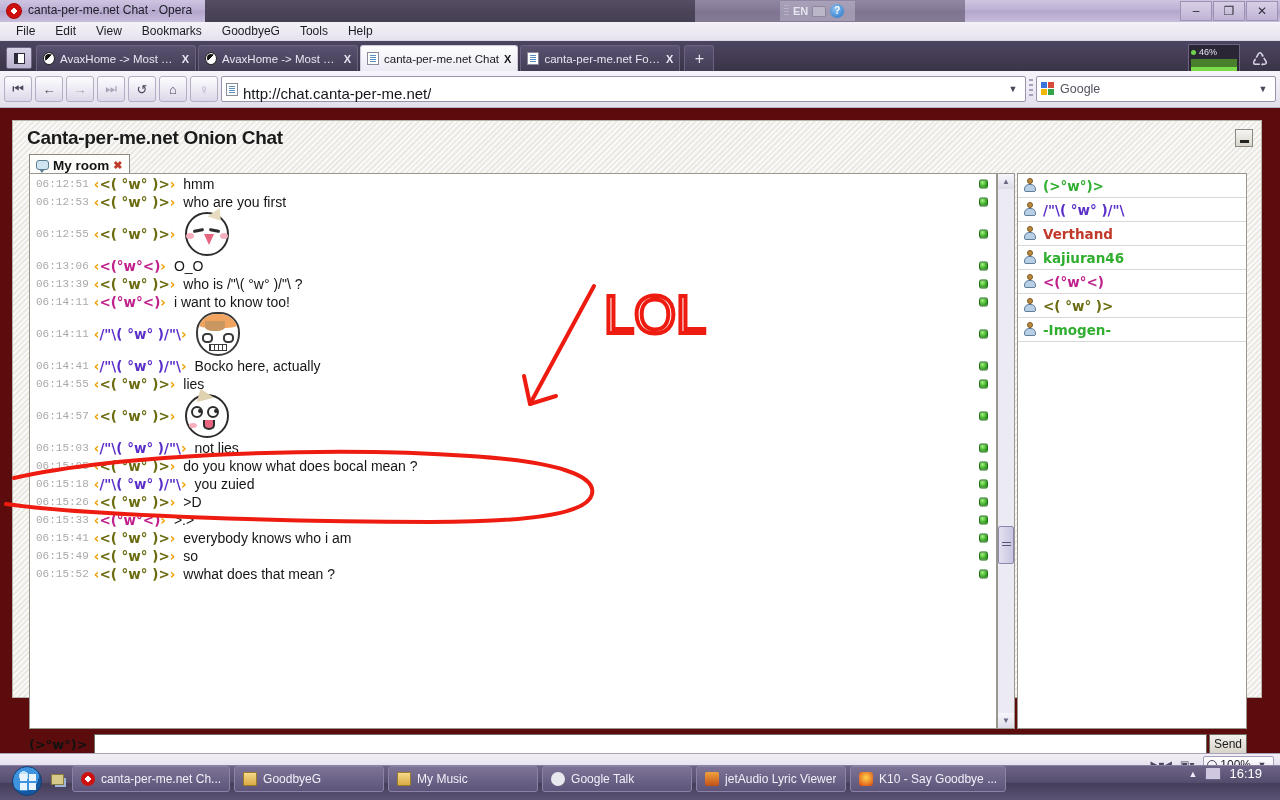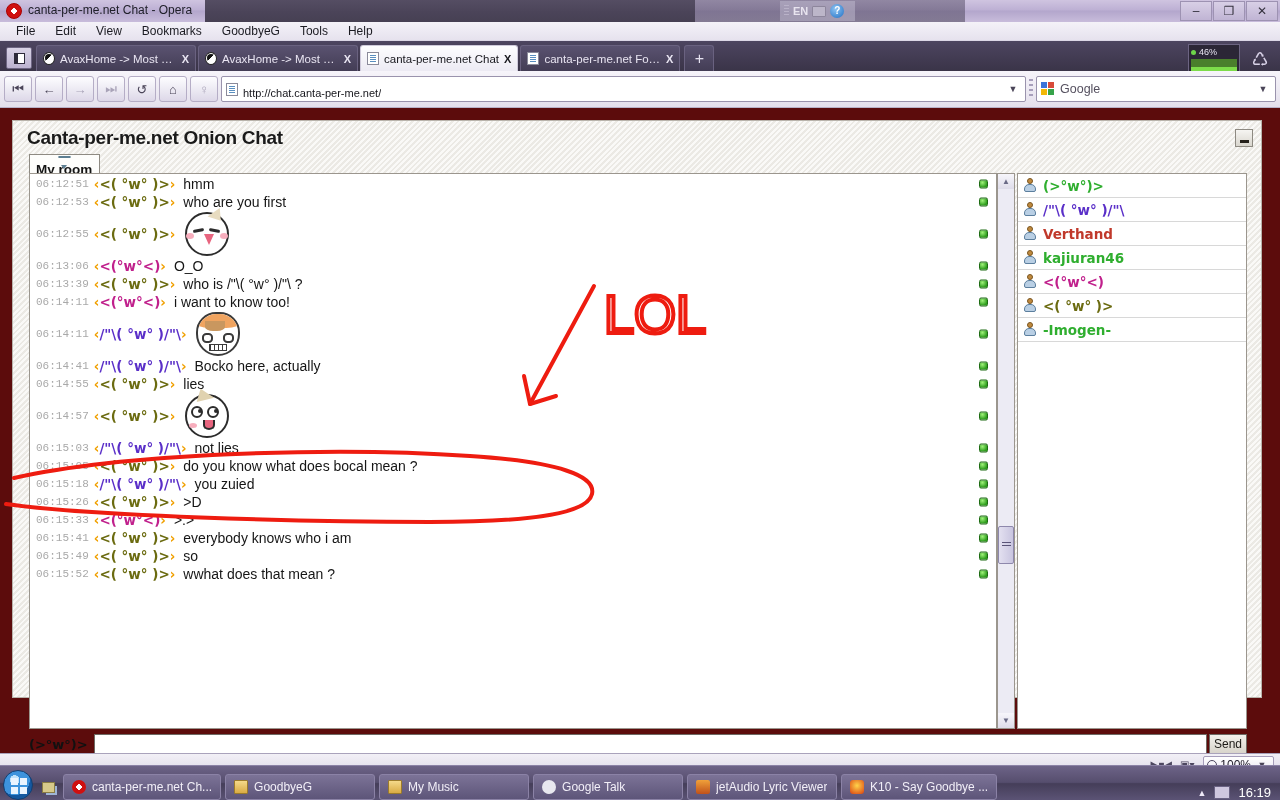--- a/index.html
+++ b/index.html
@@ -125,21 +125,21 @@
     background:linear-gradient(to bottom,#f6f4fa,#e4e0ec);
     display:flex; align-items:center; padding:0 4px; gap:3px;
     border-bottom:1px solid #b9b2c8;
   }
   .nav-btn{width:28px;height:26px;border:1px solid #b5adc6;border-radius:3px;
     background:linear-gradient(to bottom,#fdfdff,#ddd8e8);
     display:flex;align-items:center;justify-content:center;font-size:13px;color:#4a4458;}
   .nav-btn.dim{color:#a9a3b8;}
   .url-field{flex:1;height:26px;background:#fff;border:1px solid #9a93ad;border-radius:2px;
     display:flex;align-items:center;gap:5px;padding:0 4px;min-width:0;}
-  .url-text{font-size:11px;color:#15151b;white-space:nowrap;overflow:hidden;margin-top:8px;}
+  .url-text{font-size:15px;color:#15151b;white-space:nowrap;overflow:hidden;margin-top:8px;}
   .url-drop{width:16px;height:24px;display:flex;align-items:center;justify-content:center;
     font-size:9px;color:#4a4458;}
   .searchfield{width:240px;height:26px;background:#fff;border:1px solid #9a93ad;border-radius:2px;
     display:flex;align-items:center;gap:5px;padding:0 4px;}
   .search-text{font-size:12.5px;color:#55505f;}
   .g-icon{width:14px;height:14px;flex:0 0 14px;position:relative;}
   .g-icon i{position:absolute;width:6px;height:6px;}
   .g-icon i:nth-child(1){left:0;top:0;background:#3a73d8;}
   .g-icon i:nth-child(2){left:7px;top:0;background:#d84b3a;}
   .g-icon i:nth-child(3){left:0;top:7px;background:#f2b807;}
@@ -161,21 +161,21 @@
   .chat-title{position:absolute;left:14px;top:6px;font-size:19px;font-weight:bold;
     color:#1a1a1a;letter-spacing:-0.3px;}
   .minimize-btn{position:absolute;right:8px;top:8px;width:18px;height:18px;
     background:linear-gradient(to bottom,#f6f5f2,#d9d6ce);border:1px solid #8e8a82;
     display:flex;align-items:flex-end;justify-content:center;padding-bottom:3px;}
   .minimize-btn i{display:block;width:9px;height:3px;background:#26221c;}
 
   .room-tabs{position:absolute;left:16px;top:33px;height:20px;display:flex;align-items:flex-end;}
   .room-tab{height:20px;padding:1px 7px 0 6px;display:flex;align-items:center;gap:4px;
     background:#fdfdfb;border:1px solid #8e8a82;border-bottom:none;
-    font-size:13.5px;font-weight:bold;color:#141414;flex-direction:column;}
+    font-size:13.5px;font-weight:bold;color:#141414;}
   .room-tab .bubble{width:13px;height:10px;border-radius:3px;background:#cfe6f2;
     border:1px solid #5d7f92;position:relative;}
   .room-tab .bubble:after{content:"";position:absolute;left:2px;top:8px;
     border-left:3px solid transparent;border-right:3px solid transparent;border-top:4px solid #5d7f92;}
   .room-tab .x{color:#c0392b;font-size:11px;font-weight:bold;}
 
   
   .msgwrap{position:absolute;left:16px;top:52px;width:968px;height:556px;
     background:#fff;border:1px solid #9b968e;overflow:hidden;}
   .msglist{position:absolute;left:0;top:0;right:0;bottom:0;padding:1px 0 0 0;}
@@ -287,21 +287,21 @@
   .zoomctl{display:flex;align-items:center;gap:3px;height:18px;padding:0 3px;
     border:1px solid #a59dba;border-radius:2px;background:linear-gradient(to bottom,#fff,#e8e4f0);}
   .zoomctl .mag{width:10px;height:10px;border:1.5px solid #4d4760;border-radius:50%;}
   .zoomctl .val{font-size:12px;color:#1e1b28;}
   .statusicon{width:20px;height:16px;display:flex;align-items:center;justify-content:center;
     color:#4d4760;font-size:10px;}
 
   
   .taskbar{position:absolute;left:0;top:765px;width:1280px;height:35px;
     background:linear-gradient(to bottom,#6d6387 0%,#564e6e 48%,#453e59 52%,#5b5375 100%);
-    border-top:1px solid #8b82a6;display:flex;align-items:flex-end;gap:4px;padding:0 3px;}
+    border-top:1px solid #8b82a6;display:flex;align-items:flex-start;gap:4px;padding:0 12px;}
   .startorb{width:30px;height:30px;border-radius:50%;flex:0 0 30px;
     background:radial-gradient(circle at 38% 32%,#bfe2fb 0 18%,#3d93dd 19% 58%,#1558a0 59% 100%);
     border:1px solid #123e71;position:relative;}
   .startorb i{position:absolute;left:7px;top:7px;width:7px;height:7px;background:#eaf4ff;}
   .startorb i:nth-child(2){left:16px;}
   .startorb i:nth-child(3){top:16px;}
   .startorb i:nth-child(4){left:16px;top:16px;}
   .qlaunch{width:22px;height:26px;display:flex;align-items:center;justify-content:center;}
   .qlaunch i{width:13px;height:11px;background:#d7c98a;border:1px solid #8a7d44;
     box-shadow:3px 3px 0 -1px #9fb4d6;}

